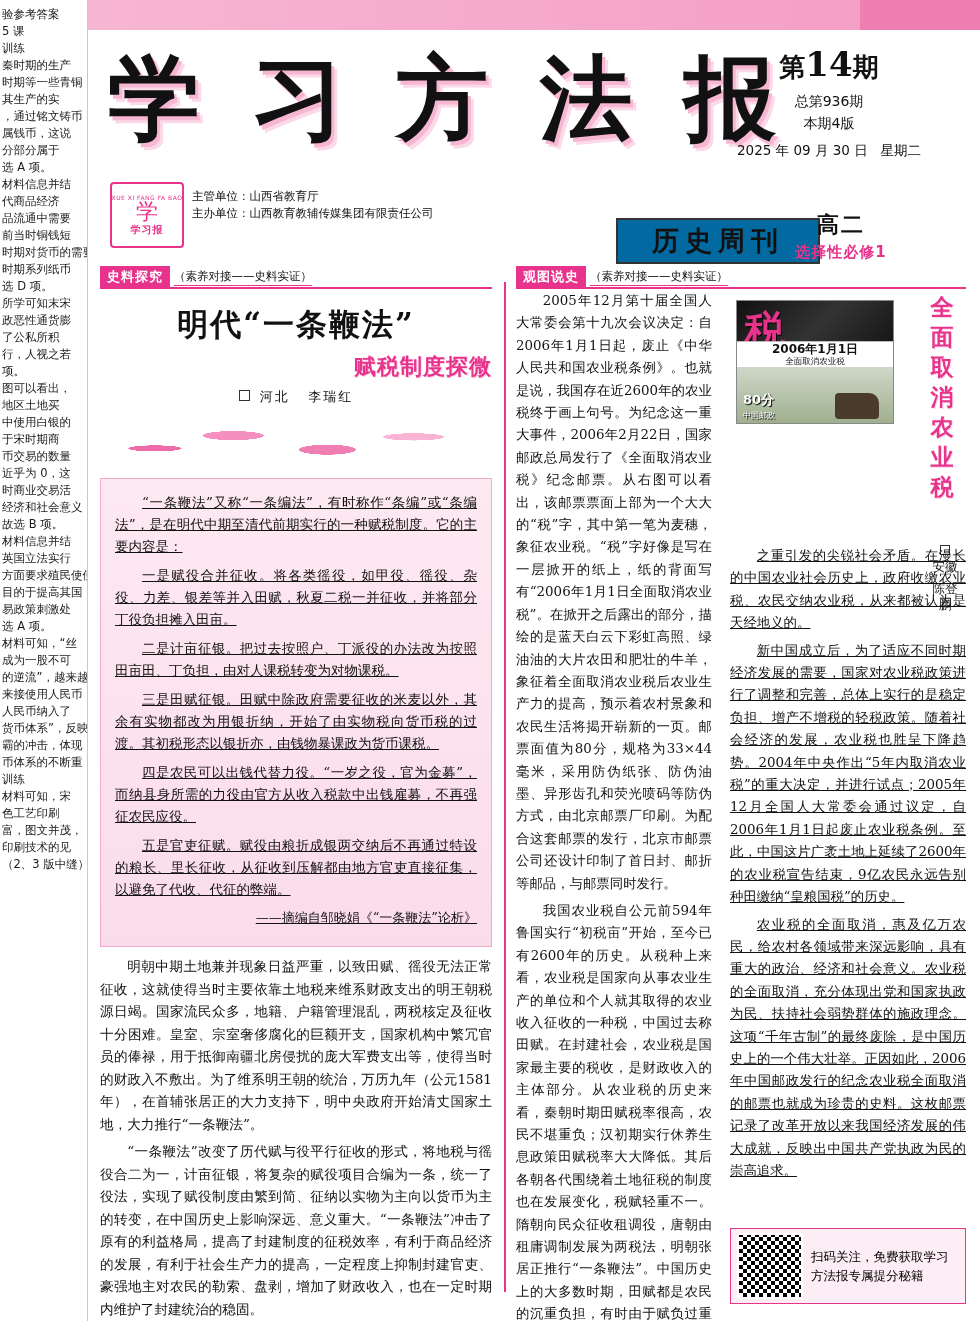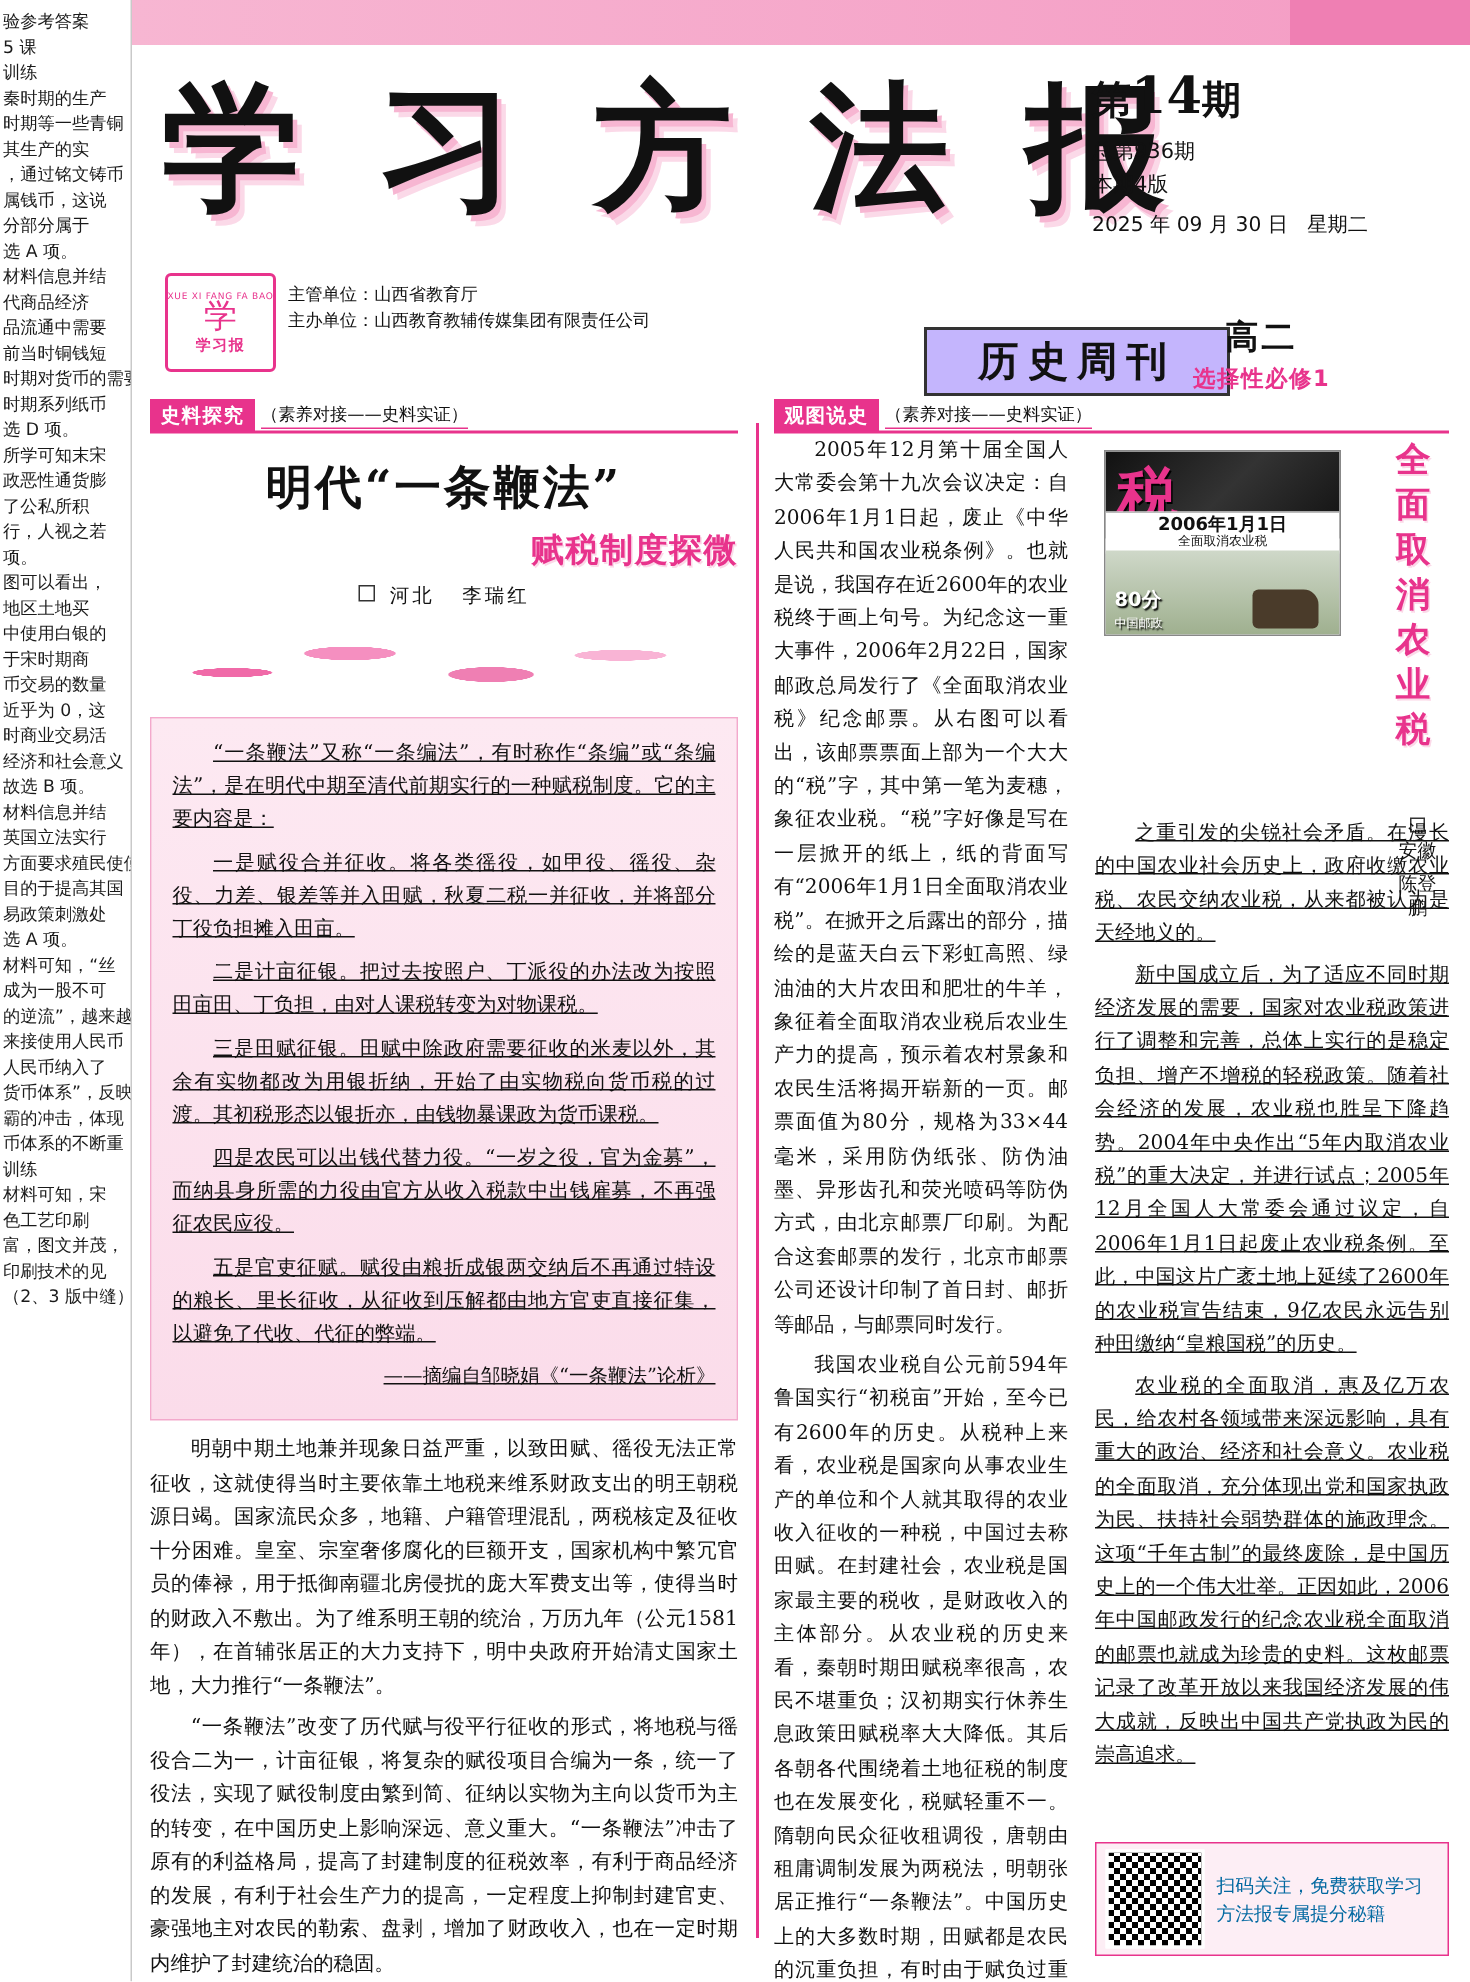--- a/index.html
+++ b/index.html
@@ -45,21 +45,21 @@
     position:absolute;left:20px;top:8px;width:600px;height:120px;
     font-family:"DejaVu Serif","Liberation Serif",serif;
     font-weight:bold;
     font-size:92px;
     line-height:120px;
     letter-spacing:10px;
     color:#e8338c;
     text-shadow:3px 4px 0 #f7b6d2, 6px 7px 0 #fbd9e8;
     white-space:nowrap;
   }
-  .mast-right{position:absolute;right:2px;top:14px;width:250px;}
+  .mast-right{position:absolute;right:26px;top:14px;width:250px;text-align:center;}
   .mast-issue{font-size:26px;font-weight:bold;color:#111;font-family:"DejaVu Serif",serif;}
   .mast-issue .num{font-size:34px;}
   .mast-sub{font-size:14px;margin-top:8px;color:#111;}
   .mast-sub2{font-size:14px;margin-top:4px;color:#111;}
   .mast-date{font-size:13.5px;margin-top:9px;color:#111;}
 
   .mast-grade{
     position:absolute;right:14px;top:180px;width:250px;text-align:center;
   }
   .mast-grade .g1{font-size:22px;font-weight:bold;color:#111;font-family:"DejaVu Serif",serif;letter-spacing:2px;}
@@ -78,21 +78,21 @@
   .imprint{
     position:absolute;left:104px;top:158px;width:330px;
     font-size:11.5px;line-height:17px;color:#111;
   }
   .weekly{
     position:absolute;left:528px;top:188px;width:200px;height:42px;
     border:2px solid #333;
     display:flex;align-items:center;justify-content:center;
     font-family:"DejaVu Serif","Liberation Serif",serif;
     font-size:27px;font-weight:bold;letter-spacing:6px;color:#111;
-    background:#c4b5fd;
+    background:#0369a1;
   }
 
   
   .secbar{position:absolute;height:20px;font-size:0;}
   .sec-tag{
     display:inline-block;background:#e8338c;color:#fff;
     font-size:13px;font-weight:bold;padding:2px 7px;letter-spacing:1px;
     font-family:"DejaVu Serif",serif;vertical-align:middle;
   }
   .sec-paren{
@@ -218,21 +218,21 @@
   }
   .qr{
     width:62px;height:62px;flex:0 0 62px;
     background:
       repeating-linear-gradient(90deg,#000 0 4px,#fff 4px 8px),
       repeating-linear-gradient(0deg,#000 0 4px,#fff 4px 8px);
     background-blend-mode:difference;
     background-color:#fff;
     border:2px solid #fff;
   }
-  .qrtext{font-size:12.5px;line-height:19px;color:#0369a1;margin-left:8px;}
+  .qrtext{font-size:12.5px;line-height:19px;color:#000000;margin-left:8px;}
 </style>
 </head>
 <body>
 
 <div class="page">
 
   <div class="leftstrip">
     <div id="ls-host">
         <div class="ls-line">验参考答案</div>
         <div class="ls-line">5 课</div>

